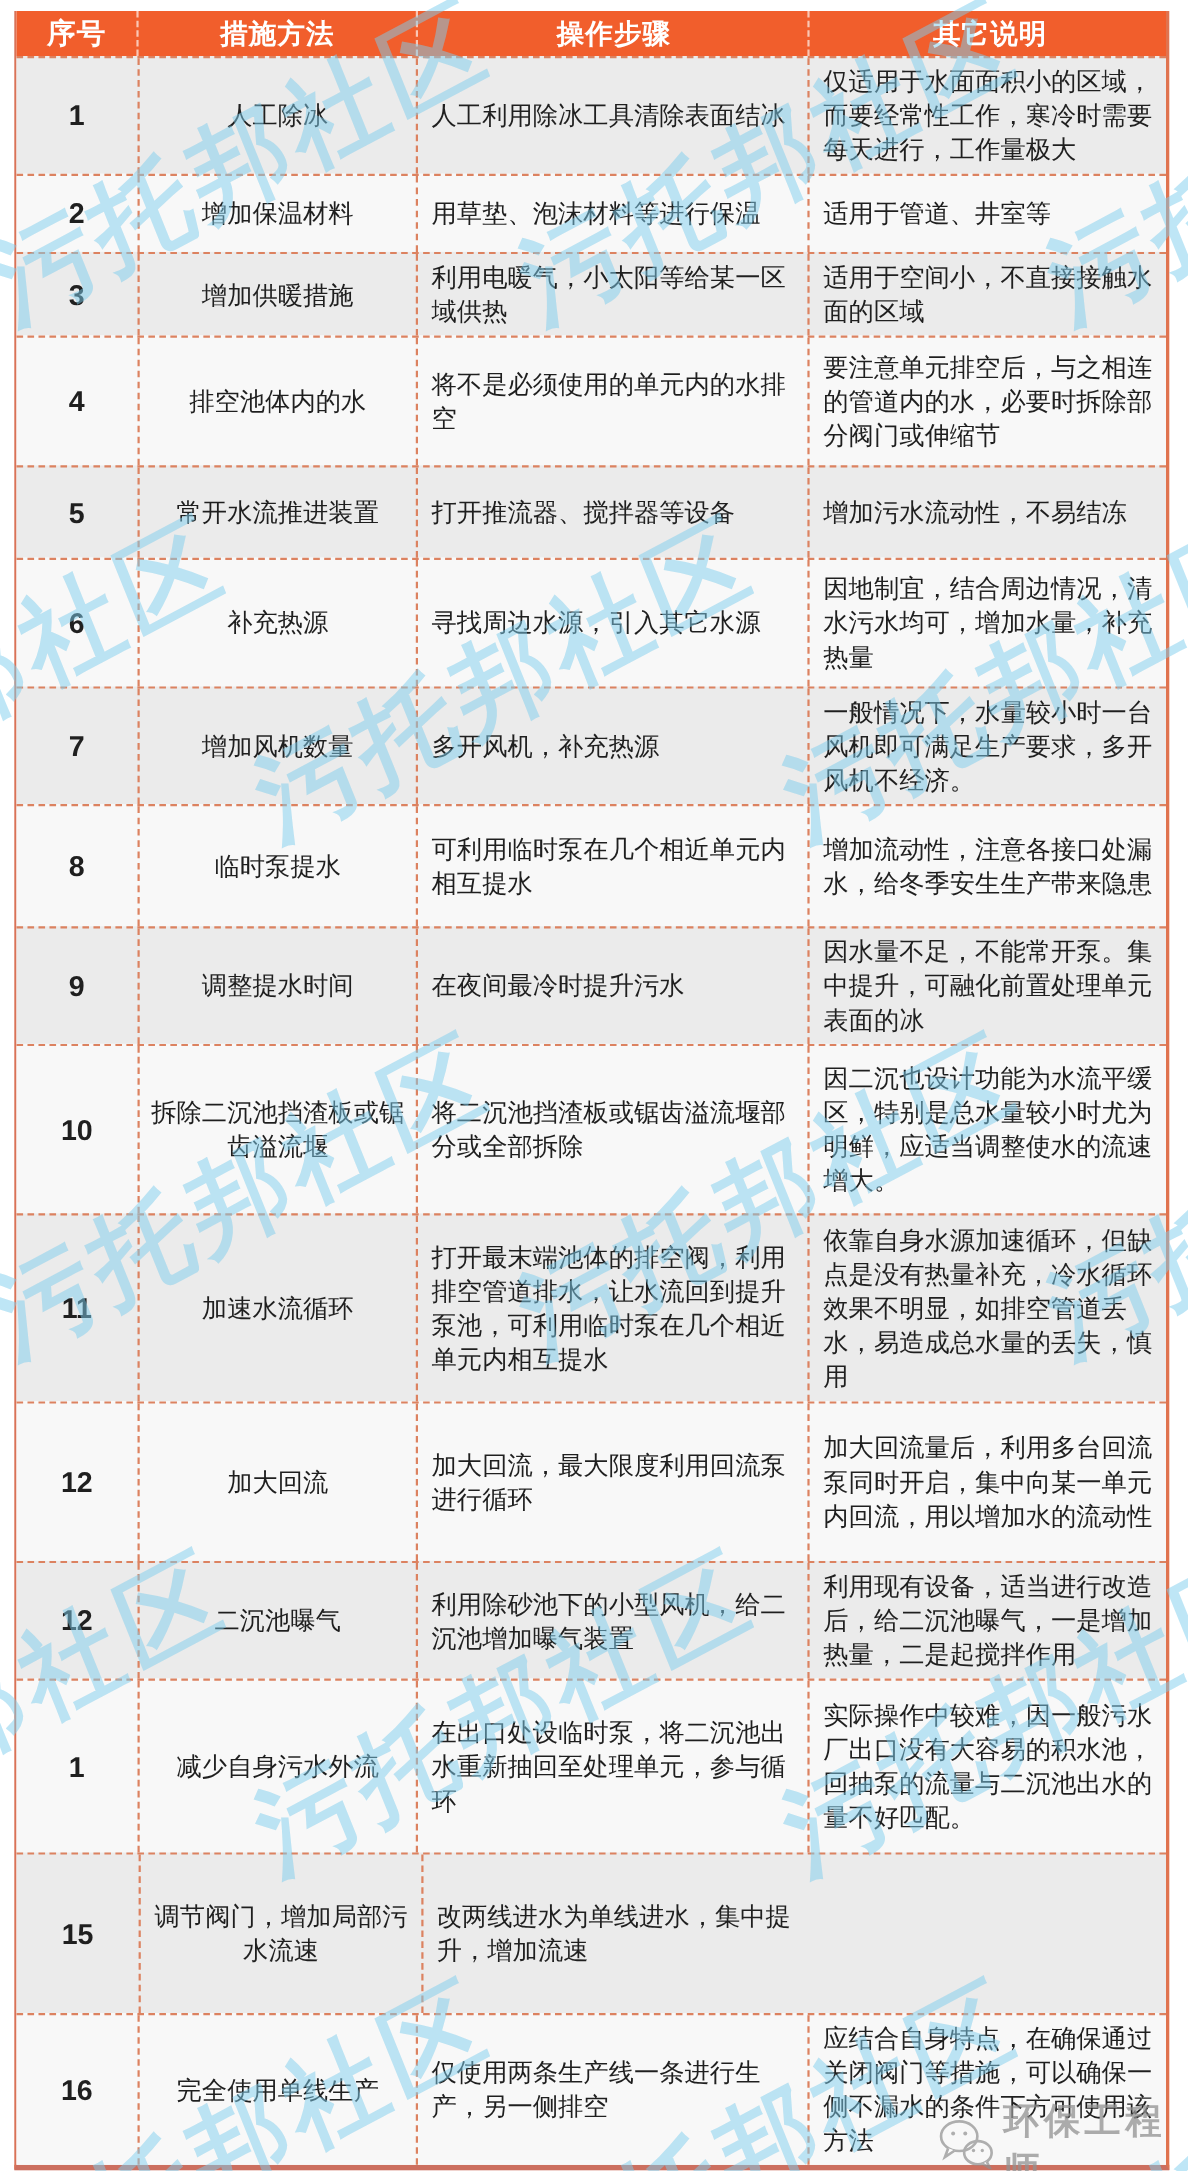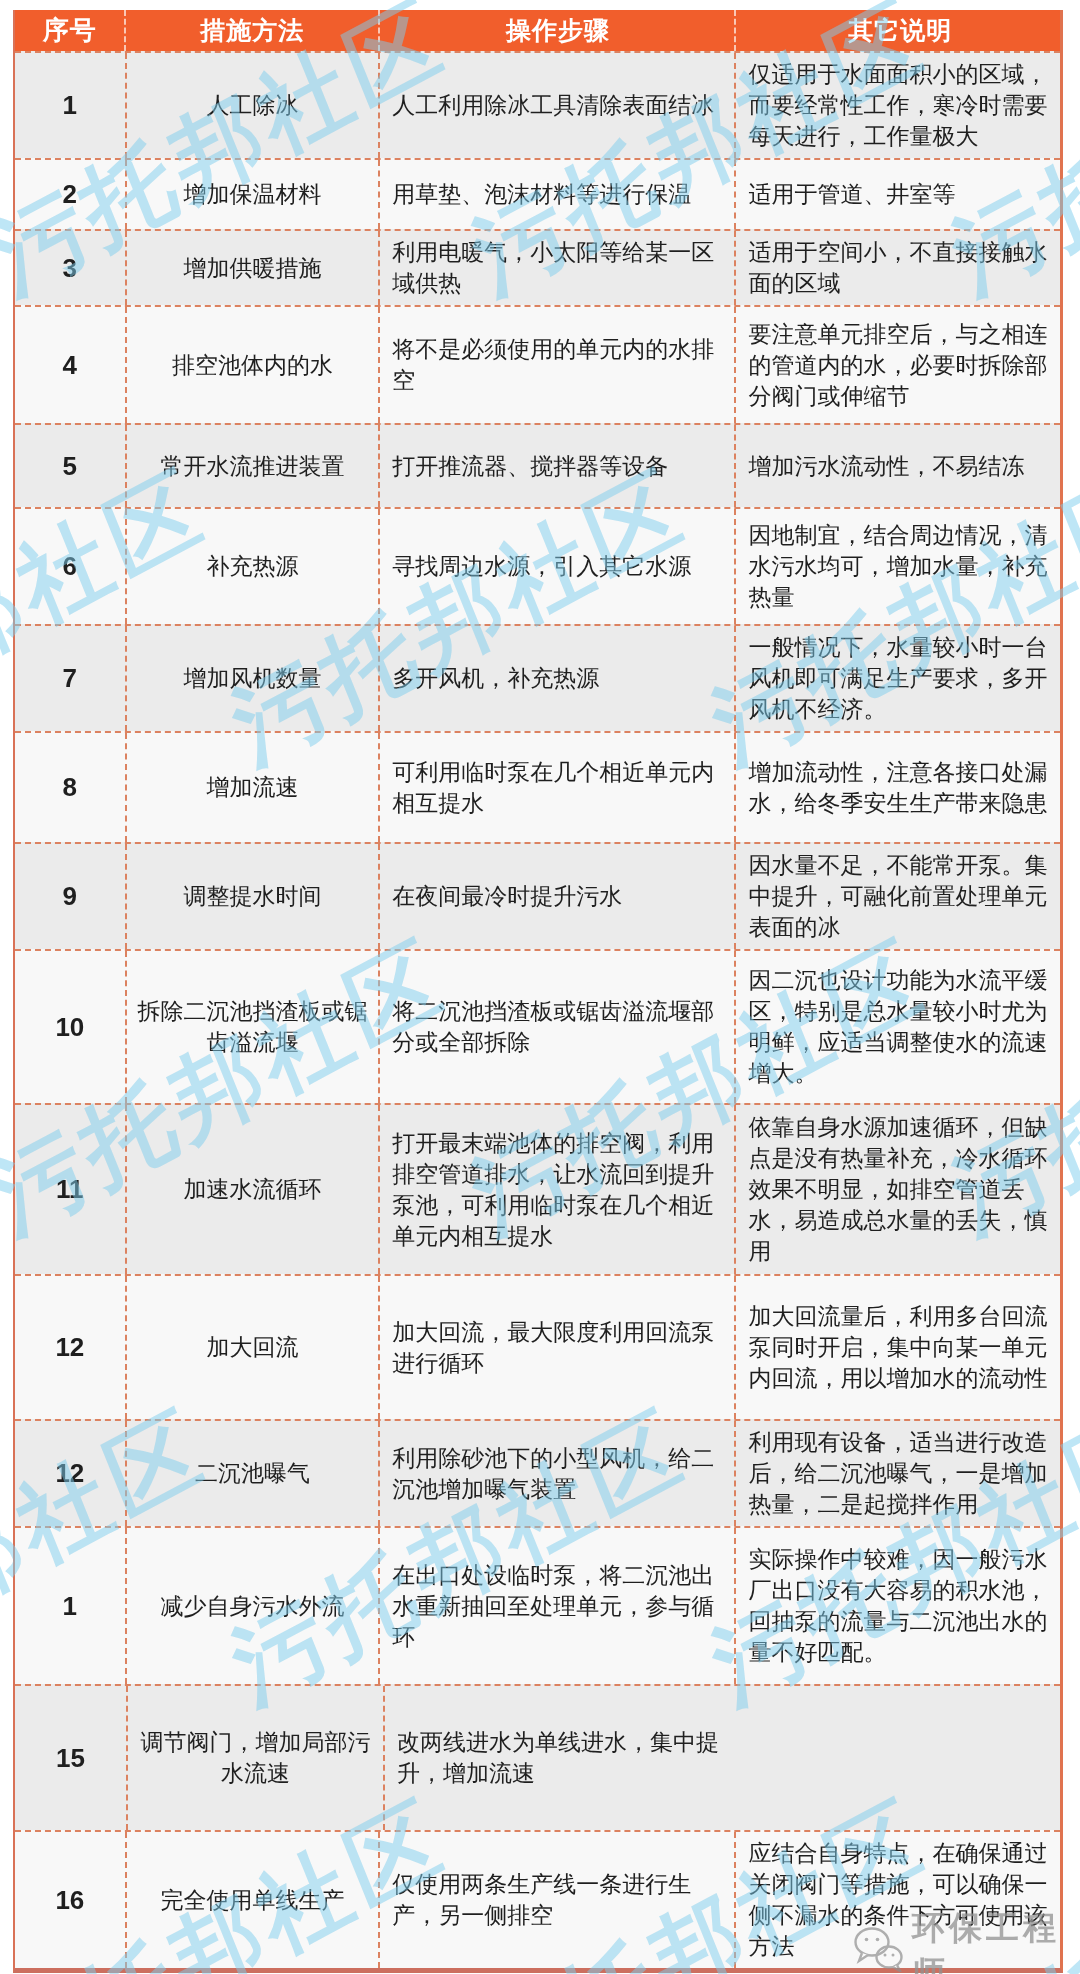--- a/index.html
+++ b/index.html
@@ -105,21 +105,21 @@
       <div class="cell c4">因地制宜，结合周边情况，清水污水均可，增加水量，补充热量</div>
     </div>
         <div class="row odd" style="min-height: 105px;">
       <div class="cell c1">7</div>
       <div class="cell c2">增加风机数量</div>
       <div class="cell c3">多开风机，补充热源</div>
       <div class="cell c4">一般情况下，水量较小时一台风机即可满足生产要求，多开风机不经济。</div>
     </div>
         <div class="row even" style="min-height: 111px;">
       <div class="cell c1">8</div>
-      <div class="cell c2">增加流速</div>
+      <div class="cell c2">临时泵提水</div>
       <div class="cell c3">可利用临时泵在几个相近单元内相互提水</div>
       <div class="cell c4">增加流动性，注意各接口处漏水，给冬季安生生产带来隐患</div>
     </div>
         <div class="row odd" style="min-height: 105px;">
       <div class="cell c1">9</div>
       <div class="cell c2">调整提水时间</div>
       <div class="cell c3">在夜间最冷时提升污水</div>
       <div class="cell c4">因水量不足，不能常开泵。集中提升，可融化前置处理单元表面的冰</div>
     </div>
         <div class="row even" style="min-height: 154px;">

